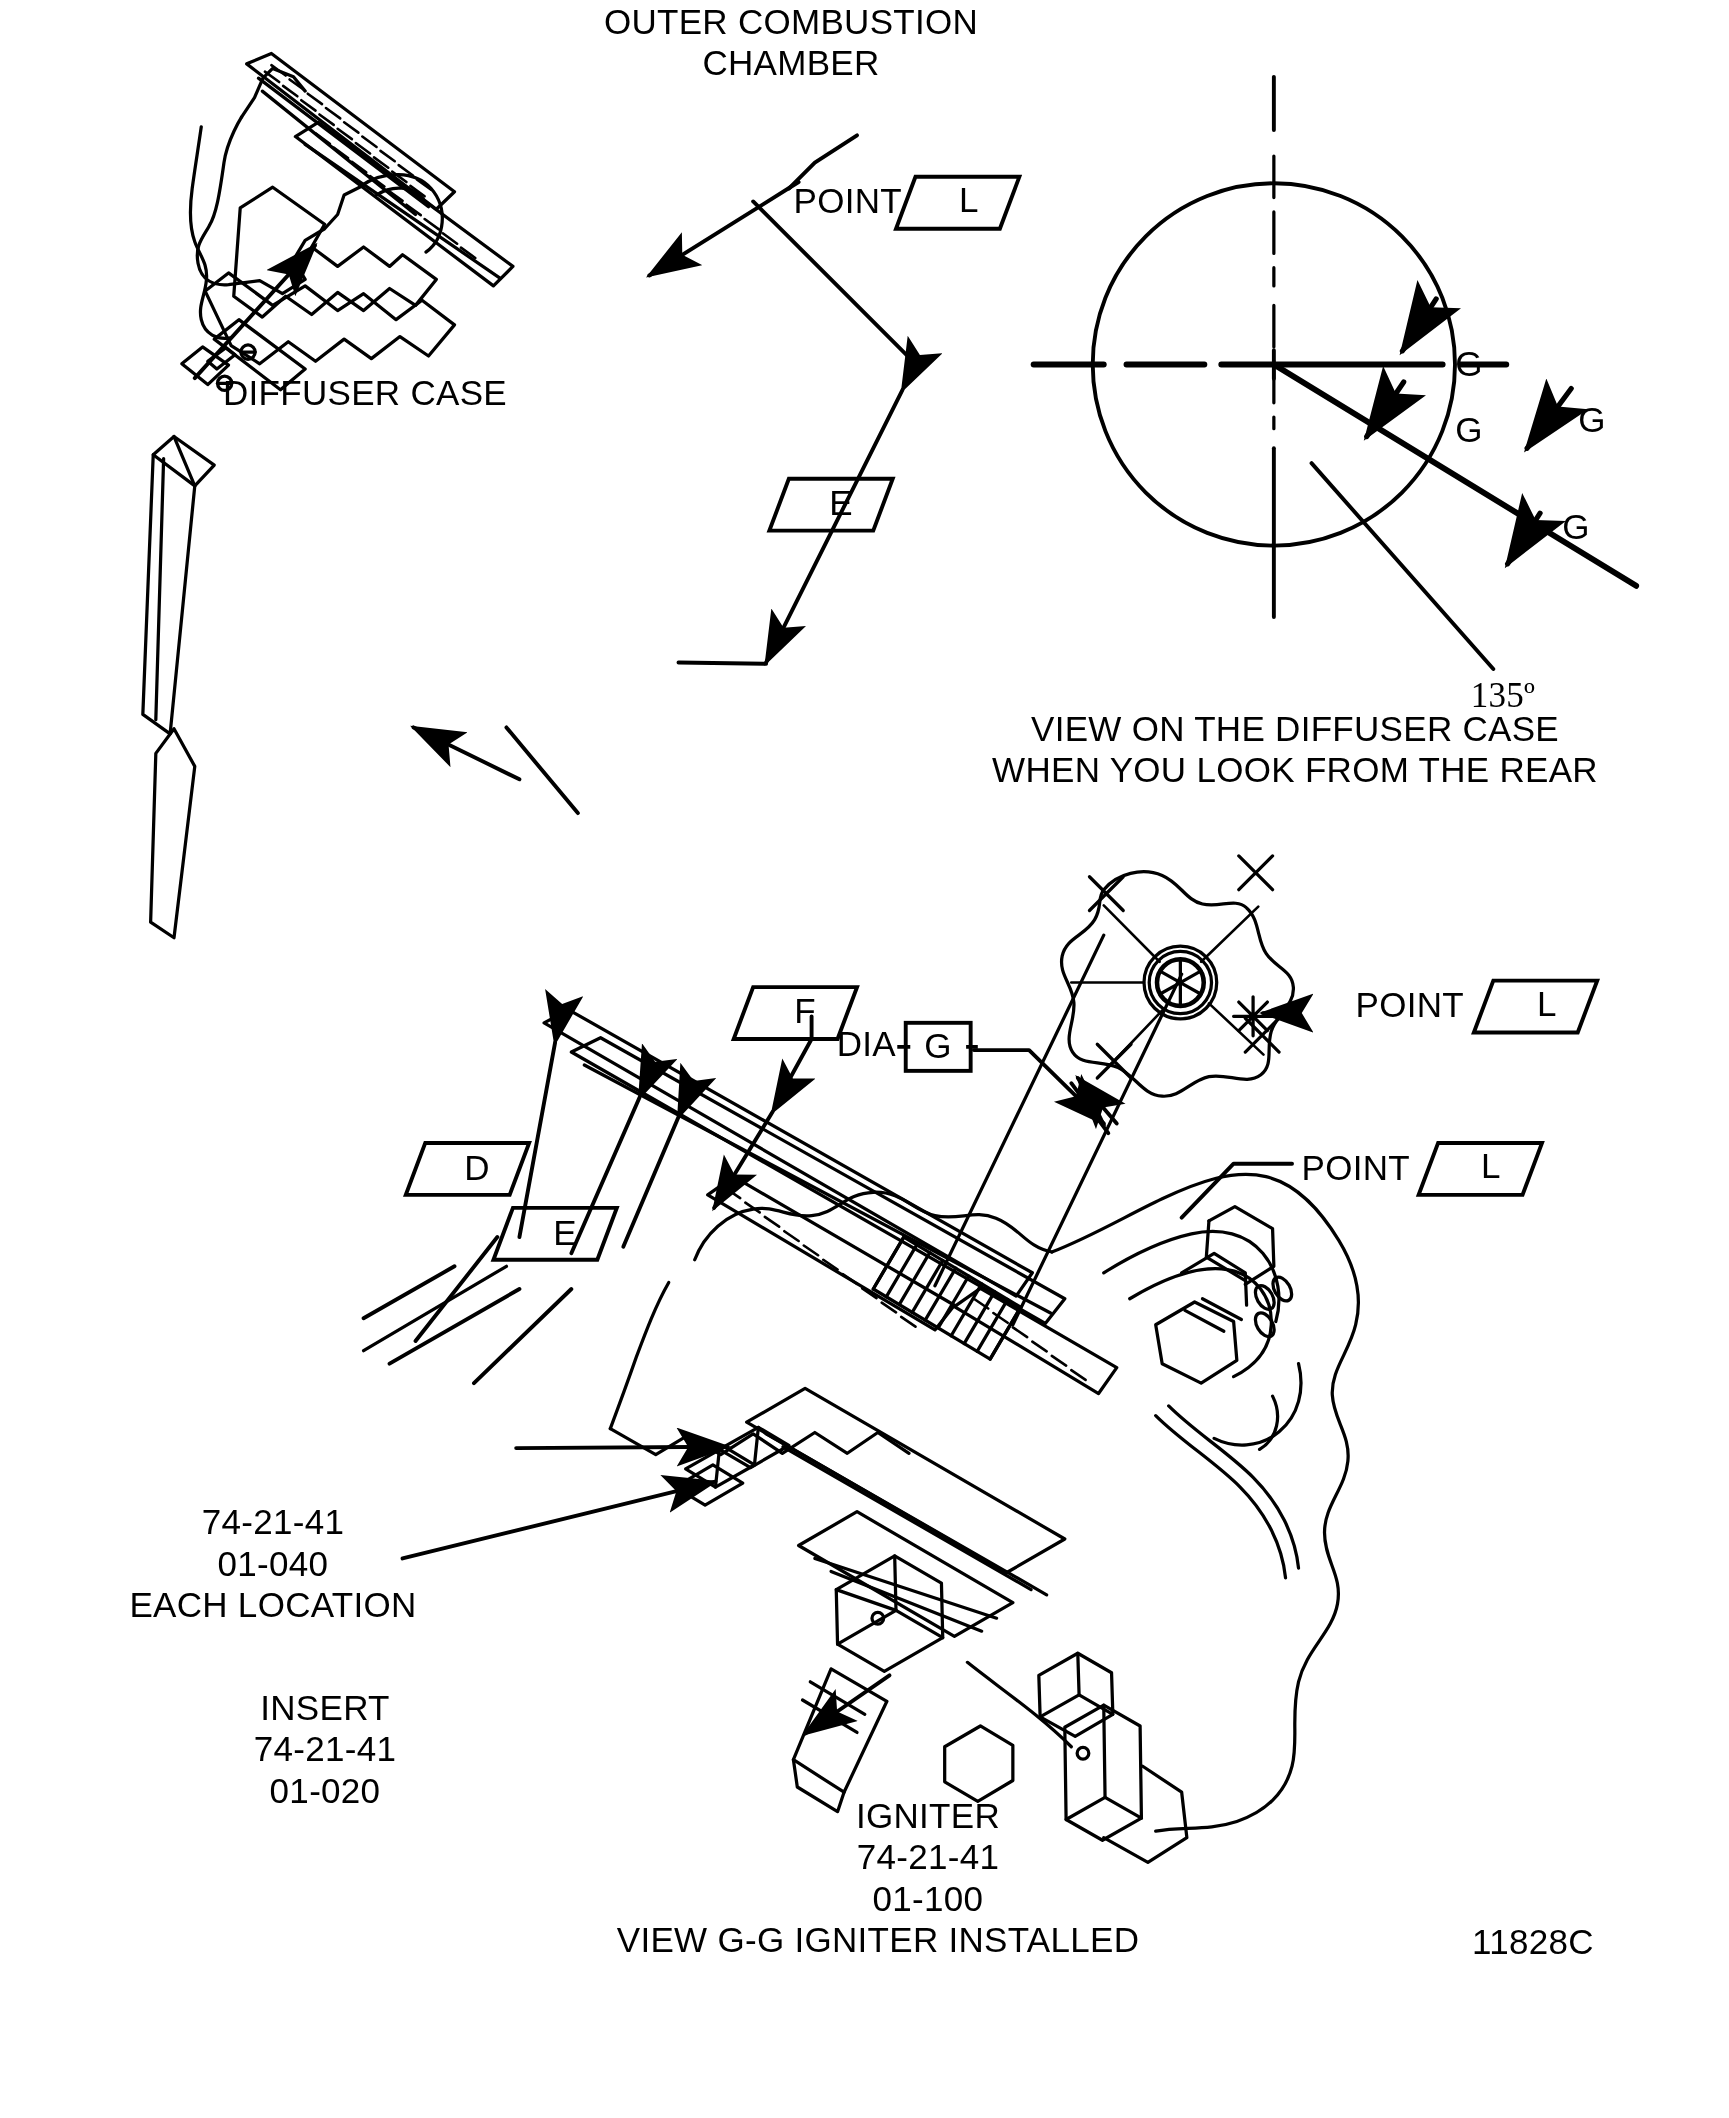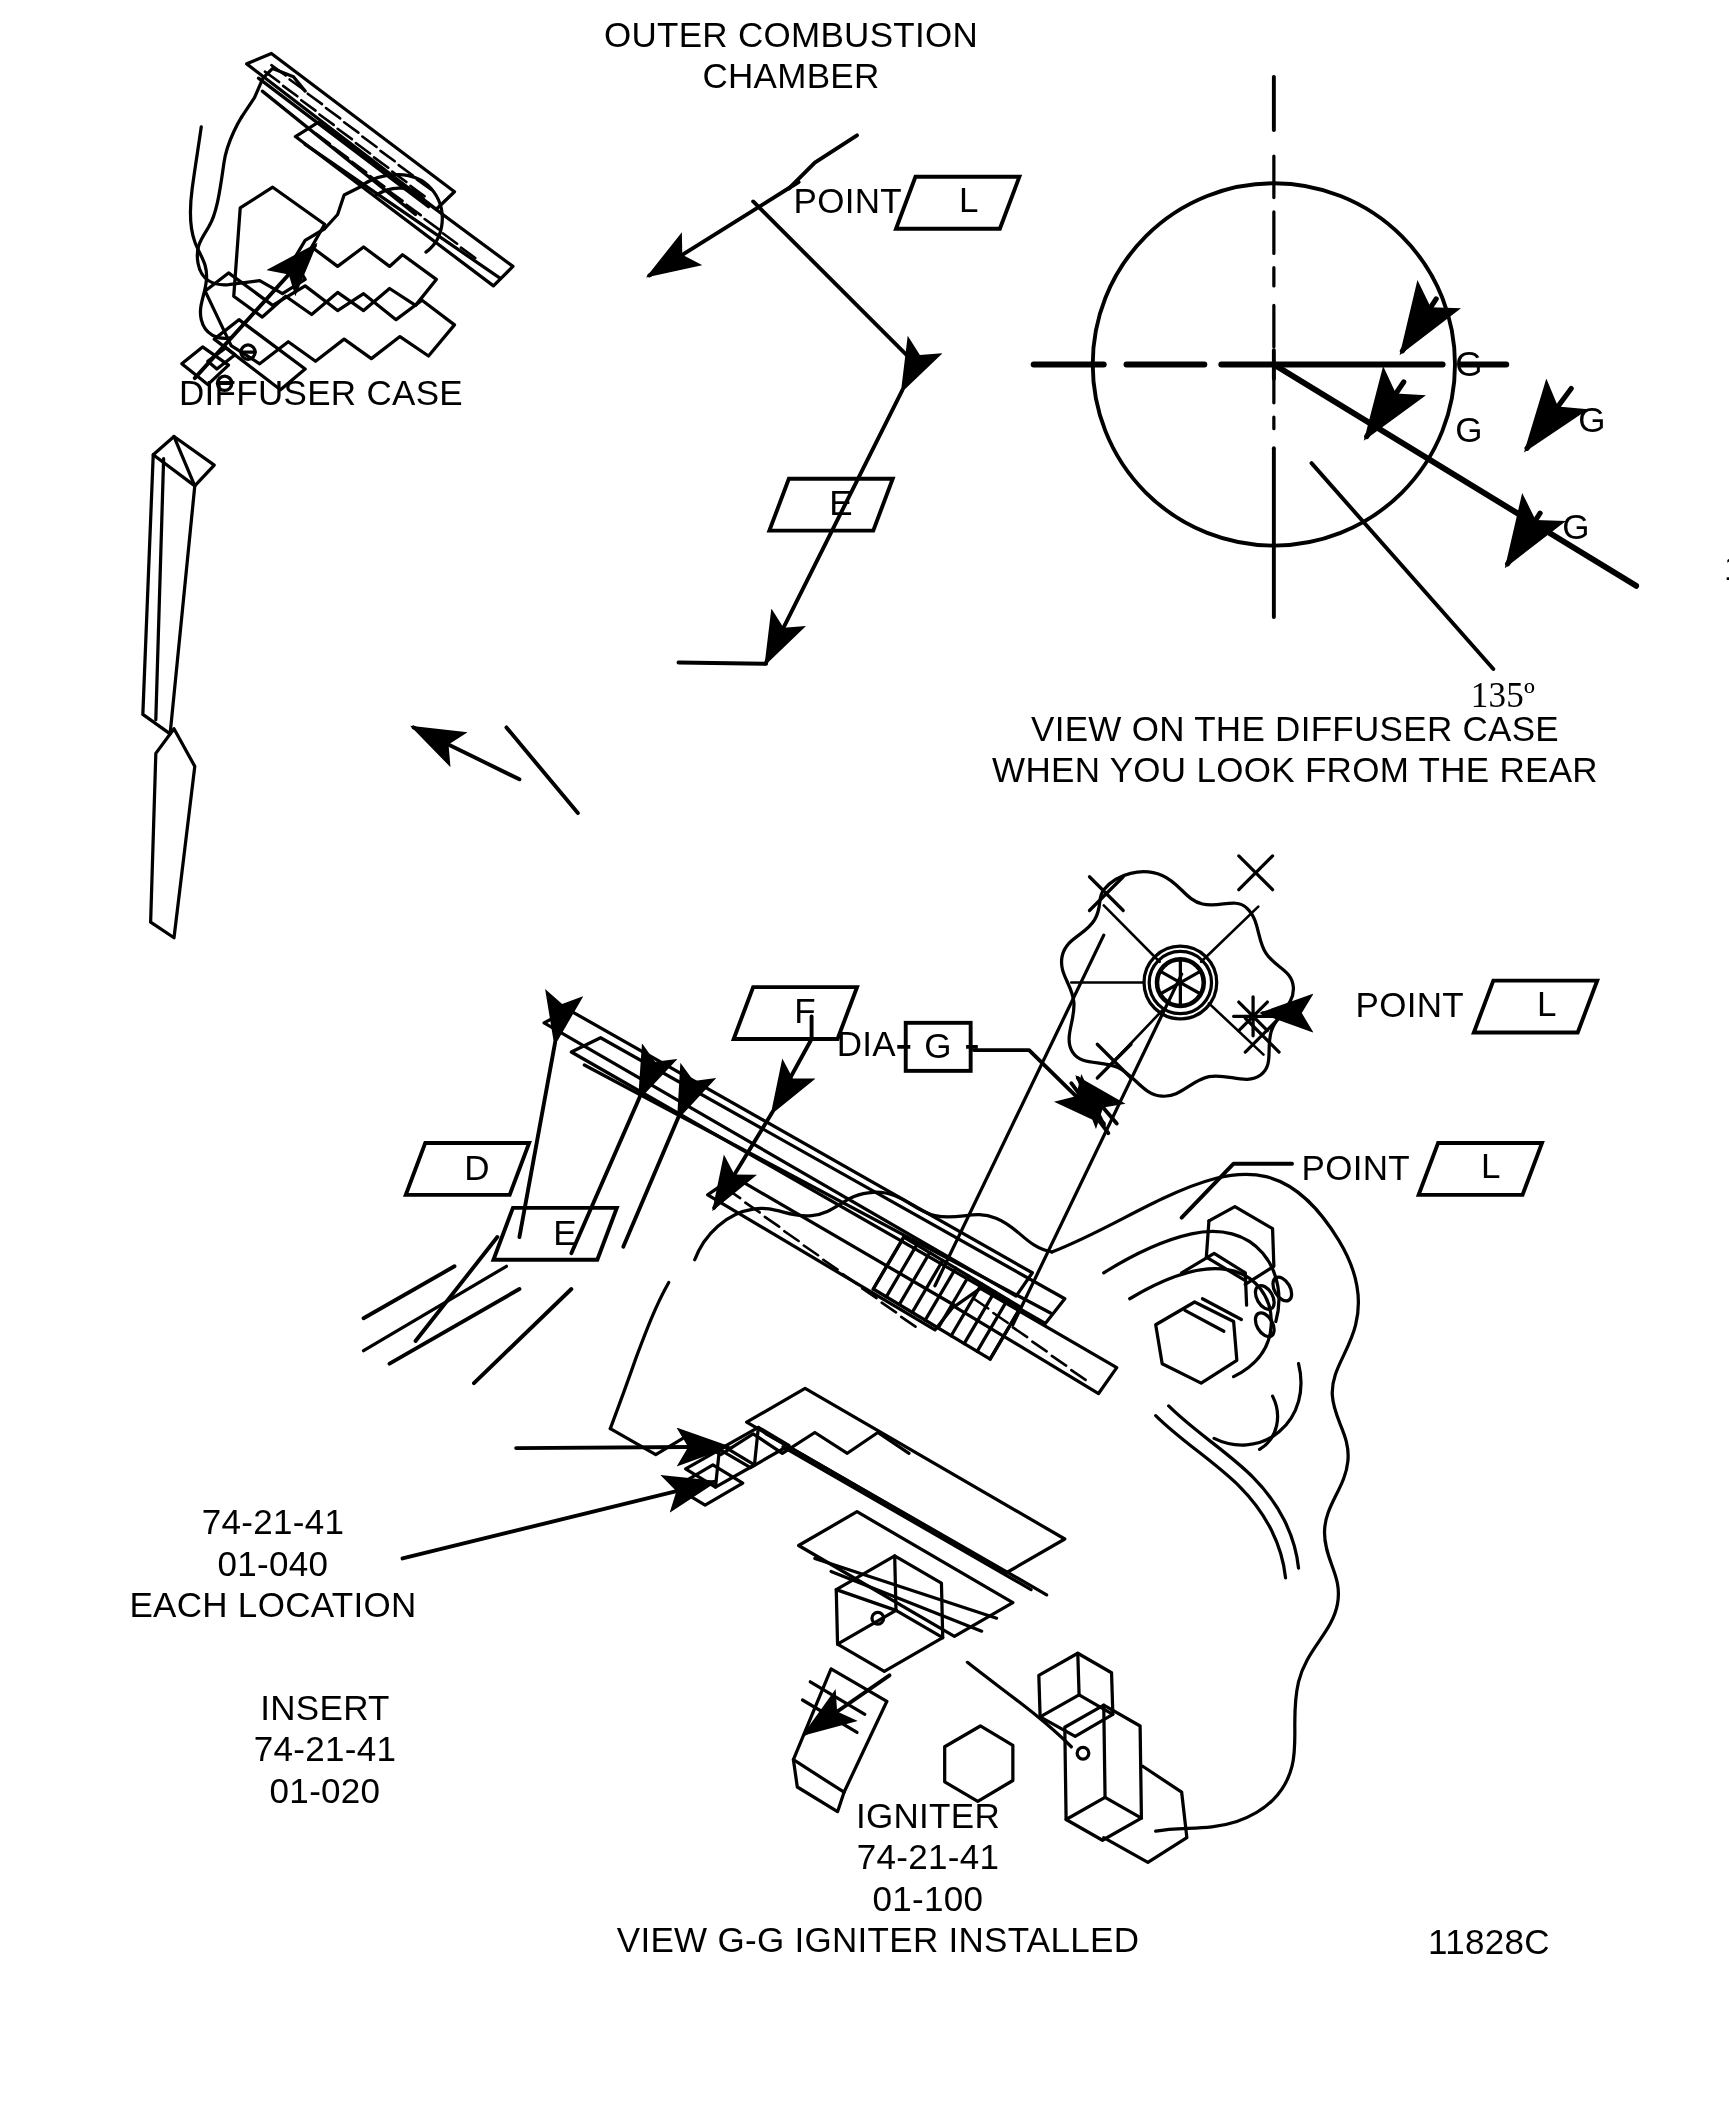--- a/index.html
+++ b/index.html
@@ -17,21 +17,21 @@
   .lbl{
     position:absolute;
     font-family:"Liberation Sans", sans-serif;
     font-weight:400;
     letter-spacing:0.3px;
     white-space:nowrap;
     line-height:1.18;
     color:#000;
   }
   .lbl.c{text-align:center;transform:translateX(-50%);}
-  .lbl.l{text-align:left;}
+  .lbl.l{text-align:left;margin-left:44px;}
   .lbl.r{text-align:center;transform:translateX(-100%);}
   .t54{font-size:35px;}
   svg{position:absolute;top:0;left:0;}
 </style>
 </head>
 <body>
 
 <div id="page">
 
   <svg width="1729" height="2119" viewBox="0 0 2663 3263">
@@ -393,21 +393,21 @@
       <g>
         <path d="M2300,1510 L2460,1510 L2430,1590 L2270,1590 Z"></path>
       </g>
 
       <g>
         <path d="M2215,1760 L2375,1760 L2345,1840 L2185,1840 Z"></path>
       </g>
     </g>
   </svg>
 
-  <div class="lbl c t54" style="left:791px;top:14px;">
+  <div class="lbl c t54" style="left:791px;top:1px;">
     <span>OUTER COMBUSTION</span><br>
     <span>CHAMBER</span>
   </div>
 
   <div class="lbl r t54" style="left:902px;top:180px;">POINT</div>
   <div class="lbl c t54" style="left:969px;top:179px;">L</div>
 
   <div class="lbl l t54" style="left:179px;top:372px;">DIFFUSER CASE</div>
 
   <div class="lbl c t54" style="left:841px;top:482px;">E</div>

